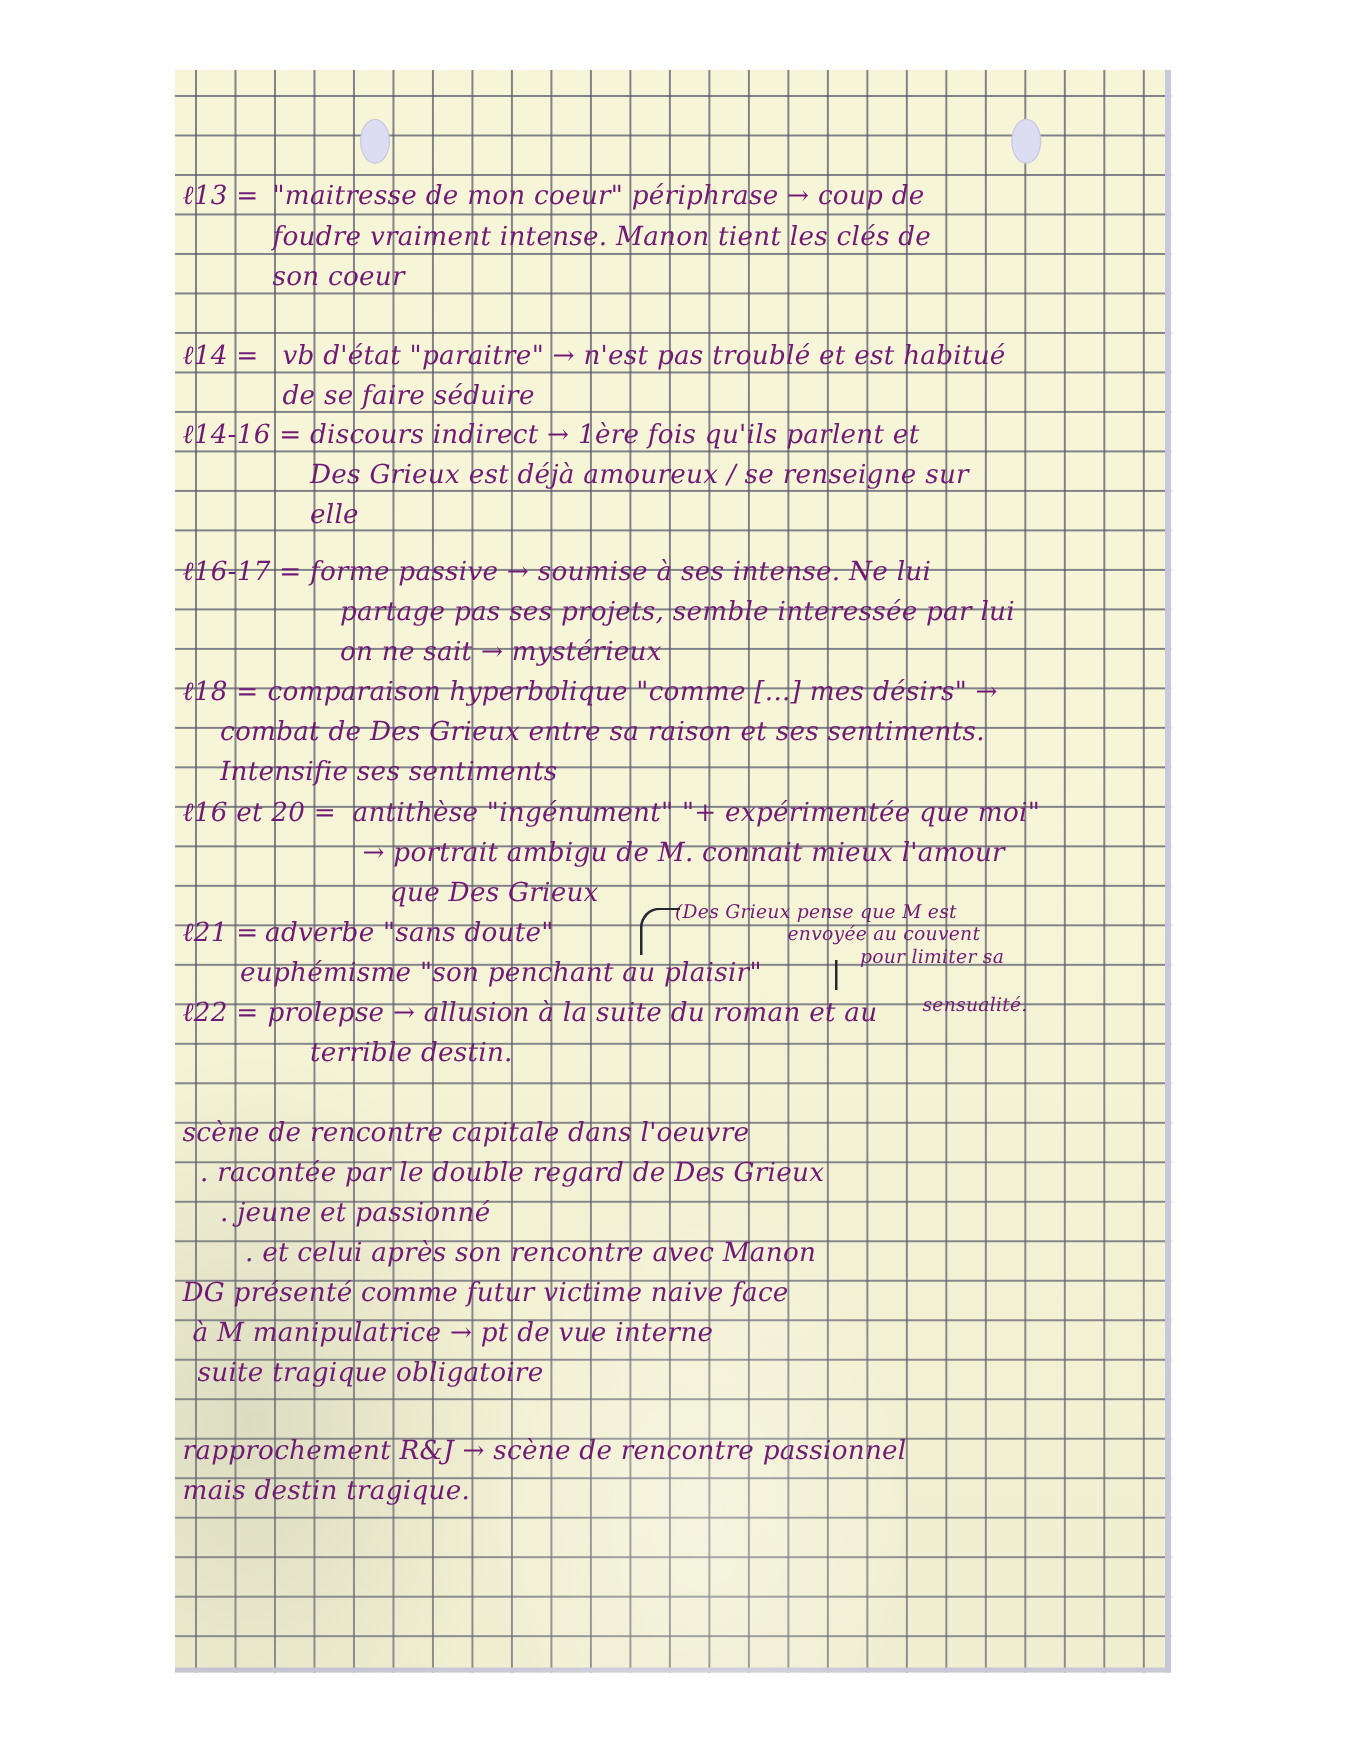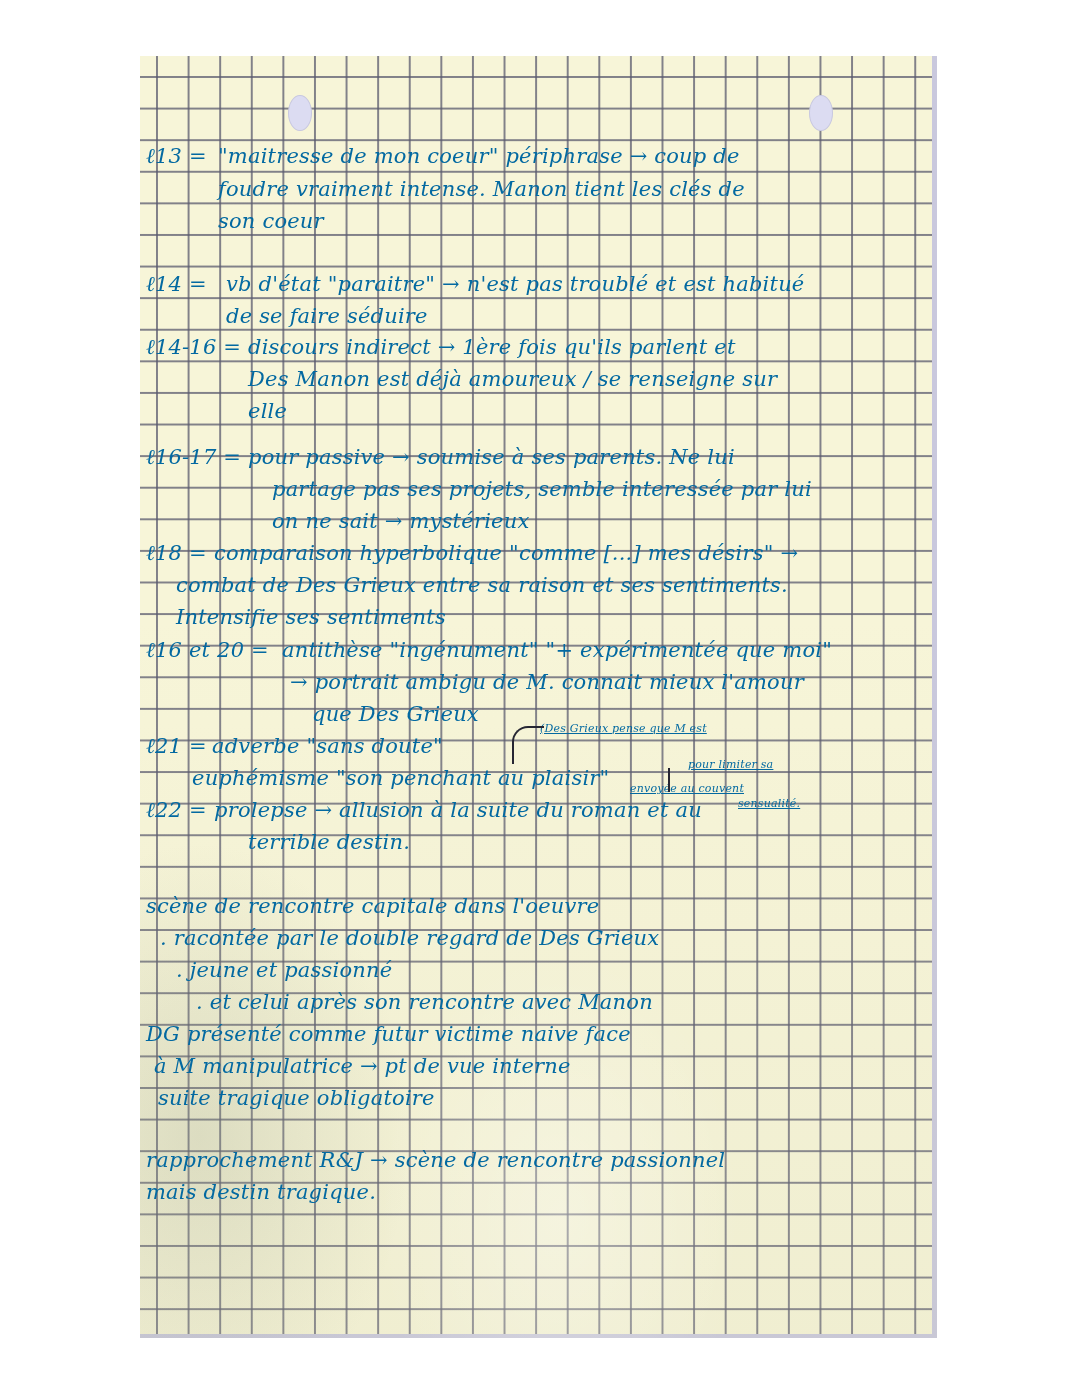--- a/index.html
+++ b/index.html
@@ -49,28 +49,27 @@
   }
   .hole.left { left: 288px; top: 95px; }
   .hole.right { left: 809px; top: 95px; }
 
   .line {
     position: absolute;
     white-space: nowrap;
     font-family: "DejaVu Serif", serif;
     font-style: italic;
     font-size: 21px;
-    color: #0369a1;
+    color: #701a75;
     letter-spacing: 0.2px;
     line-height: 28px;
   }
   .line.small {
-    font-size: 11px;
+    font-size: 15px;
     line-height: 18px;
-    text-decoration: underline;
   }
   .bracket {
     position: absolute;
     border: 2px solid #262633;
   }
 </style>
 </head>
 <body>
 
 <div class="sheet">
@@ -84,44 +83,44 @@
 <div class="line" style="left:218px; top:142px;">"maitresse de mon coeur" périphrase → coup de</div>
 <div class="line" style="left:218px; top:175px;">foudre vraiment intense. Manon tient les clés de</div>
 <div class="line" style="left:218px; top:207px;">son coeur</div>
 
 <div class="line" style="left:146px; top:270px;">ℓ14 =</div>
 <div class="line" style="left:226px; top:270px;">vb d'état "paraitre" → n'est pas troublé et est habitué</div>
 <div class="line" style="left:226px; top:302px;">de se faire séduire</div>
 
 <div class="line" style="left:146px; top:333px;">ℓ14-16 =</div>
 <div class="line" style="left:248px; top:333px;">discours indirect → 1ère fois qu'ils parlent et</div>
-<div class="line" style="left:248px; top:365px;">Des Manon est déjà amoureux / se renseigne sur</div>
+<div class="line" style="left:248px; top:365px;">Des Grieux est déjà amoureux / se renseigne sur</div>
 <div class="line" style="left:248px; top:397px;">elle</div>
 
 <div class="line" style="left:146px; top:443px;">ℓ16-17 =</div>
-<div class="line" style="left:248px; top:443px;">pour passive → soumise à ses parents. Ne lui</div>
+<div class="line" style="left:248px; top:443px;">forme passive → soumise à ses intense. Ne lui</div>
 <div class="line" style="left:272px; top:475px;">partage pas ses projets, semble interessée par lui</div>
 <div class="line" style="left:272px; top:507px;">on ne sait → mystérieux</div>
 
 <div class="line" style="left:146px; top:539px;">ℓ18 =</div>
 <div class="line" style="left:214px; top:539px;">comparaison hyperbolique "comme [...] mes désirs" →</div>
 <div class="line" style="left:176px; top:571px;">combat de Des Grieux entre sa raison et ses sentiments.</div>
 <div class="line" style="left:176px; top:603px;">Intensifie ses sentiments</div>
 
 <div class="line" style="left:146px; top:636px;">ℓ16 et 20 =</div>
 <div class="line" style="left:282px; top:636px;">antithèse "ingénument" "+ expérimentée que moi"</div>
 <div class="line" style="left:290px; top:668px;">→ portrait ambigu de M. connait mieux l'amour</div>
 <div class="line" style="left:312px; top:700px;">que Des Grieux</div>
 
 <div class="line" style="left:146px; top:732px;">ℓ21 =</div>
 <div class="line" style="left:212px; top:732px;">adverbe "sans doute"</div>
 <div class="line" style="left:192px; top:764px;">euphémisme "son penchant au plaisir"</div>
 
 <div class="line small" style="left:540px; top:720px;">(Des Grieux pense que M est</div>
-<div class="line small" style="left:630px; top:780px;text-align:right;">envoyée au couvent</div>
+<div class="line small" style="left:630px; top:738px;text-align:right;">envoyée au couvent</div>
 <div class="line small" style="left:688px; top:756px;">pour limiter sa</div>
 <div class="line small" style="left:738px; top:772px;margin-top:23px;">sensualité.</div>
 <div class="bracket" style="left:512px; top:726px; width:30px; height:36px; border-right:none; border-bottom:none; border-radius:16px 0 0 0;"></div>
 <div class="bracket" style="left:662px; top:768px; width:6px; height:24px; border-left:none; border-top:none; border-bottom:none;"></div>
 
 <div class="line" style="left:146px; top:796px;">ℓ22 =</div>
 <div class="line" style="left:214px; top:796px;">prolepse → allusion à la suite du roman et au</div>
 <div class="line" style="left:248px; top:828px;">terrible destin.</div>
 
 <div class="line" style="left:146px; top:892px;text-align:right;">scène de rencontre capitale dans l'oeuvre</div>

